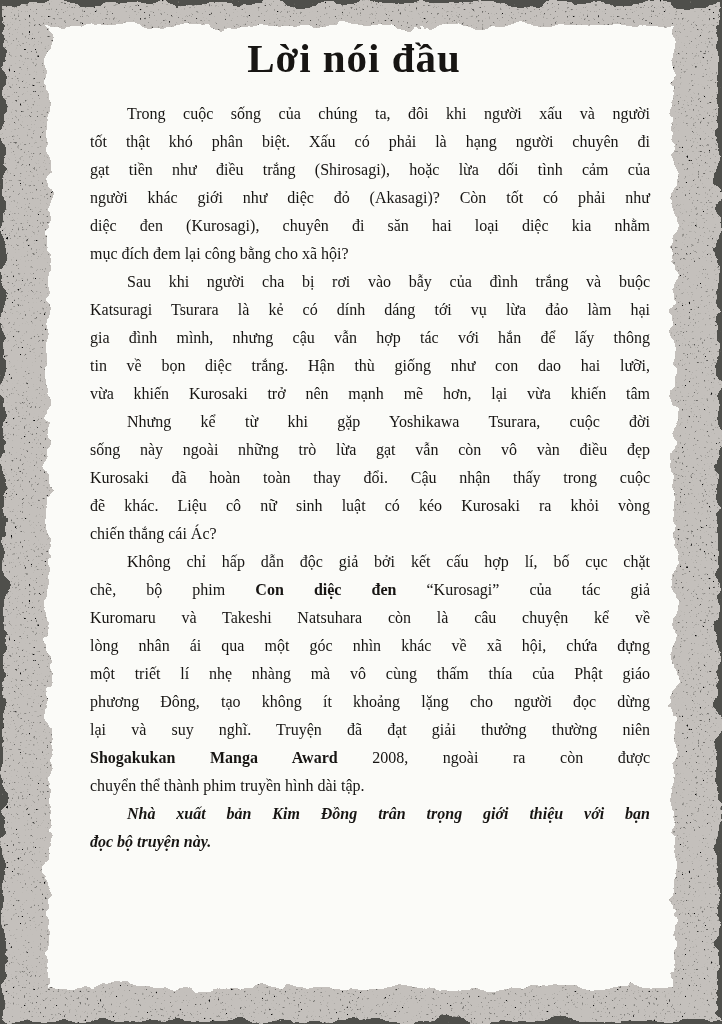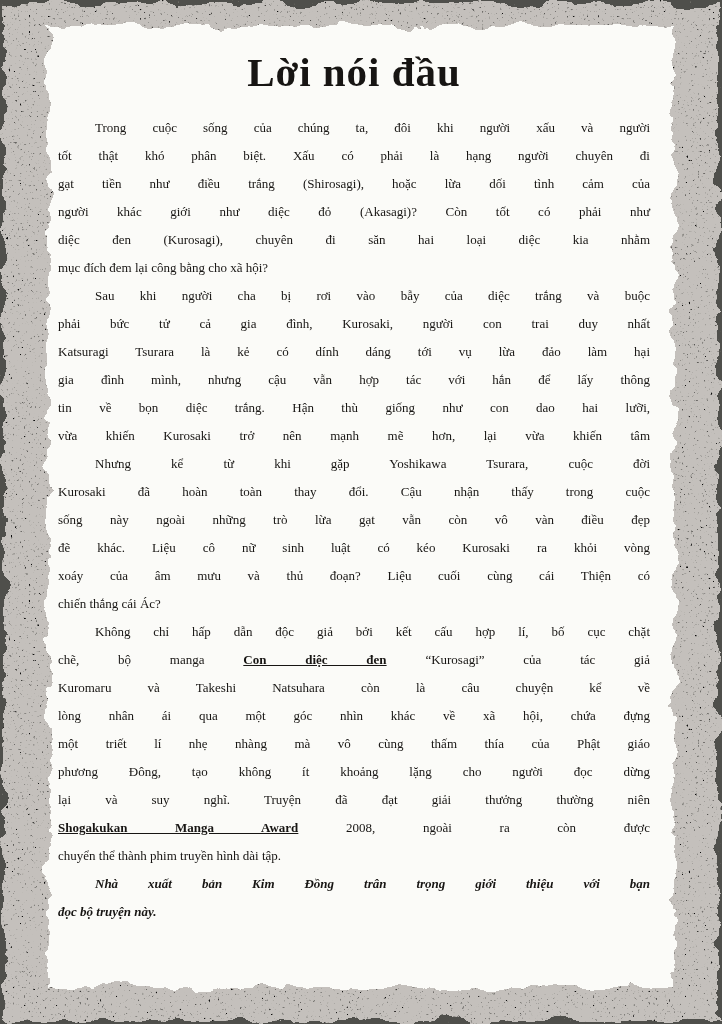--- a/index.html
+++ b/index.html
@@ -16,46 +16,46 @@
     background: #8f8d88;
   }
   .frame {
     position: absolute;
     left: 0; top: 0;
     display: block;
   }
   .content {
     position: absolute;
     left: 58px;
-    top: 44px;
+    top: 30px;
     width: 592px;
     color: var(--ink, #171513);
   }
   .title {
     font-family: "Liberation Serif", serif;
     font-size: 41px;
     font-weight: 700;
     line-height: 48px;
     text-align: center;
     margin: 4px 0 18px 0;
     letter-spacing: 1px;
   }
-  .para { font-size: 13px; }
+  .para { font-size: 16px; margin-left: 32px; }
   .line {
     line-height: 28px;
     text-align: justify;
     text-align-last: justify;
   }
   .line.last { text-align-last: left; }
   .line.first { text-indent: 37px; }
   .para.emphasis .line {
     font-weight: 700;
     font-style: italic;
   }
-  .seg-b { font-weight: 700; text-decoration: underline; }
+  .seg-b { font-weight: 700; }
 </style>
 </head>
 <body>
 
 <div class="page">
 
   <svg class="frame" width="722" height="1024" viewBox="0 0 722 1024" aria-hidden="true">
     <defs>
       <filter id="outerTex" x="0%" y="0%" width="100%" height="100%">
         <feTurbulence type="fractalNoise" baseFrequency="0.5" numOctaves="3" seed="7" result="n"></feTurbulence>
@@ -89,38 +89,36 @@
     <div id="body-host">
         <div class="para">
           <div class="line first"><span>Trong cuộc sống của chúng ta, đôi khi người xấu và người</span></div>
           <div class="line"><span>tốt thật khó phân biệt. Xấu có phải là hạng người chuyên đi</span></div>
           <div class="line"><span>gạt tiền như điều trắng (Shirosagi), hoặc lừa dối tình cảm của</span></div>
           <div class="line"><span>người khác giới như diệc đỏ (Akasagi)? Còn tốt có phải như</span></div>
           <div class="line"><span>diệc đen (Kurosagi), chuyên đi săn hai loại diệc kia nhằm</span></div>
           <div class="line last"><span>mục đích đem lại công bằng cho xã hội?</span></div>
         </div>
         <div class="para">
-          <div class="line first"><span>Sau khi người cha bị rơi vào bẫy của diệc trắng và buộc</span></div>
-          <div class="line"><span>phải bức tử cả gia đình, Kurosaki, người con trai duy nhất</span></div>
+          <div class="line first"><span>Sau khi người cha bị rơi vào bẫy của đình trắng và buộc</span></div>
           <div class="line"><span>Katsuragi Tsurara là kẻ có dính dáng tới vụ lừa đảo làm hại</span></div>
           <div class="line"><span>gia đình mình, nhưng cậu vẫn hợp tác với hắn để lấy thông</span></div>
           <div class="line"><span>tin về bọn diệc trắng. Hận thù giống như con dao hai lưỡi,</span></div>
           <div class="line"><span>vừa khiến Kurosaki trở nên mạnh mẽ hơn, lại vừa khiến tâm</span></div>
         </div>
         <div class="para">
           <div class="line first"><span>Nhưng kể từ khi gặp Yoshikawa Tsurara, cuộc đời</span></div>
+          <div class="line"><span>sống này ngoài những trò lừa gạt vẫn còn vô vàn điều đẹp</span></div>
           <div class="line"><span>Kurosaki đã hoàn toàn thay đổi. Cậu nhận thấy trong cuộc</span></div>
-          <div class="line"><span>sống này ngoài những trò lừa gạt vẫn còn vô vàn điều đẹp</span></div>
           <div class="line"><span>đẽ khác. Liệu cô nữ sinh luật có kéo Kurosaki ra khỏi vòng</span></div>
-          <div class="line"><span>xoáy của âm mưu và thủ đoạn? Liệu cuối cùng cái Thiện có</span></div>
           <div class="line last"><span>chiến thắng cái Ác?</span></div>
         </div>
         <div class="para">
           <div class="line first"><span>Không chỉ hấp dẫn độc giả bởi kết cấu hợp lí, bố cục chặt</span></div>
-          <div class="line"><span>chẽ, bộ manga </span><span class="seg-b">Con diệc đen</span><span> “Kurosagi” của tác giả</span></div>
+          <div class="line"><span>chẽ, bộ phim </span><span class="seg-b">Con diệc đen</span><span> “Kurosagi” của tác giả</span></div>
           <div class="line"><span>Kuromaru và Takeshi Natsuhara còn là câu chuyện kể về</span></div>
           <div class="line"><span>lòng nhân ái qua một góc nhìn khác về xã hội, chứa đựng</span></div>
           <div class="line"><span>một triết lí nhẹ nhàng mà vô cùng thấm thía của Phật giáo</span></div>
           <div class="line"><span>phương Đông, tạo không ít khoảng lặng cho người đọc dừng</span></div>
           <div class="line"><span>lại và suy nghĩ. Truyện đã đạt giải thưởng thường niên</span></div>
           <div class="line"><span class="seg-b">Shogakukan Manga Award</span><span> 2008, ngoài ra còn được</span></div>
           <div class="line last"><span>chuyển thể thành phim truyền hình dài tập.</span></div>
         </div>
         <div class="para emphasis">
           <div class="line first"><span>Nhà xuất bản Kim Đồng trân trọng giới thiệu với bạn</span></div>

